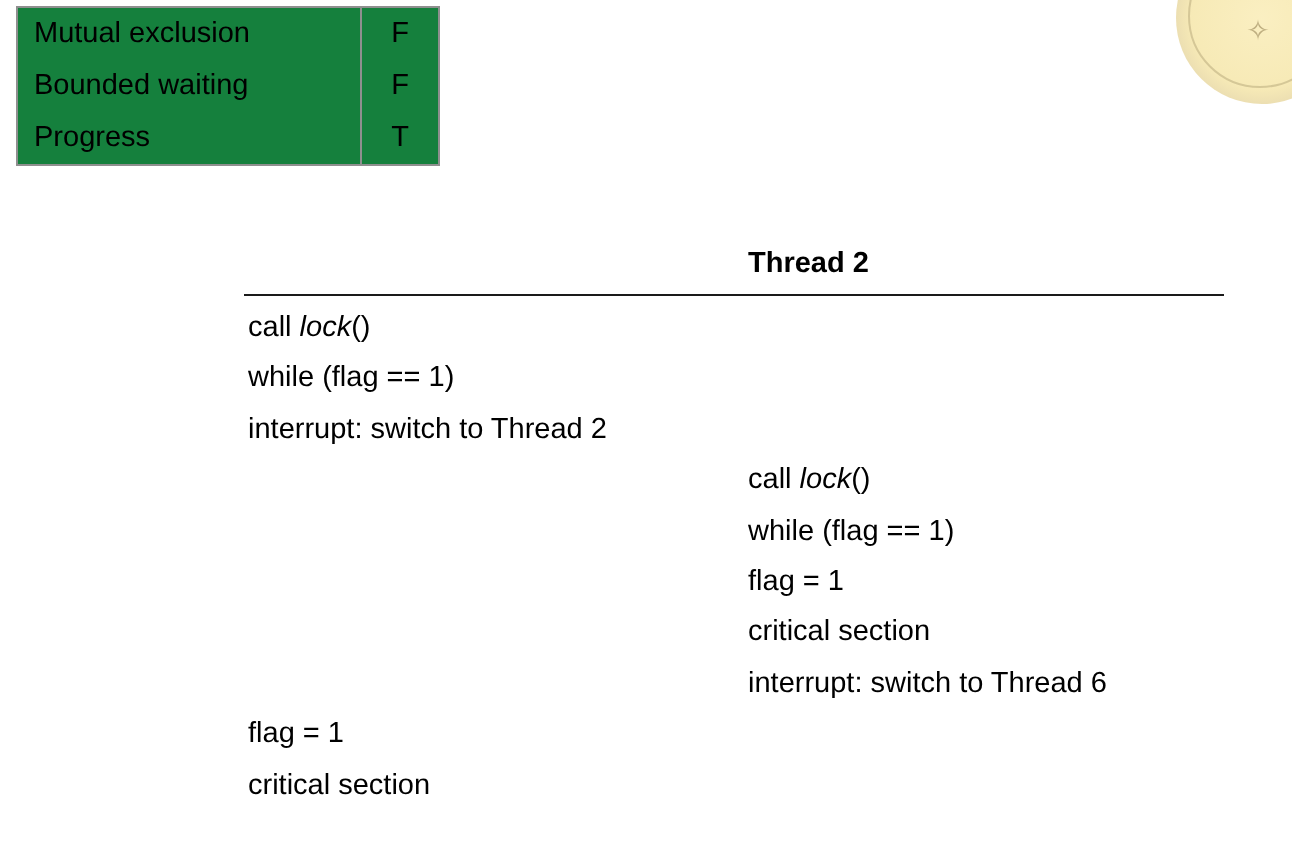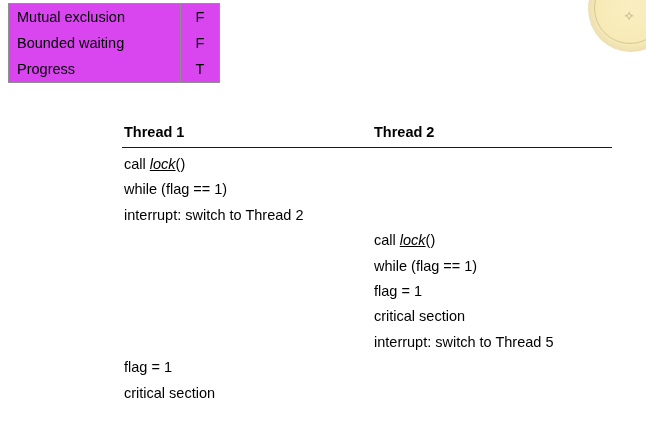--- a/index.html
+++ b/index.html
@@ -53,21 +53,21 @@
 
   
   #props-box {
     position: absolute;
     left: 8px;
     top: 3px;
     width: 212px;
     height: 80px;
     border: 1px solid #8f8f8f;
     box-sizing: border-box;
-    background: #d946ef;
+    background: #15803d;
   }
   #props-box table {
     border-collapse: collapse;
     width: 100%;
     height: 100%;
   }
   #props-box td {
     font-size: 14.5px;
     line-height: 1;
     padding: 0;
@@ -119,21 +119,20 @@
     top: 0;
     font-size: 14.5px;
     line-height: 21px;
     white-space: nowrap;
   }
   #trace .cell.c1 { left: 2px; }
   #trace .cell.c2 { left: 252px; }
   #trace .cell.bold { font-weight: normal; }
   #trace .cell .kw {
     font-style: italic;
-    text-decoration: underline;
   }
 </style>
 </head>
 <body>
 
 <div id="corner-seal">
   <div class="seal-ring"></div>
 
   <div class="seal-mark">✧</div>
 </div>
@@ -152,21 +151,20 @@
         <tr>
           <td class="prop-label">Progress</td>
           <td class="prop-value">T</td>
         </tr>
       </tbody>
   </table>
 </div>
 
 <div id="trace">
   <div class="trace-head">
-    <div class="col-title col-1">Thread 1</div>
     <div class="col-title col-2">Thread 2</div>
   </div>
   <div class="trace-body" id="trace-body">
       <div class="trace-row">
         <div class="cell c1"><span>call </span><span class="kw">lock</span><span>()</span></div>
       </div>
       <div class="trace-row">
         <div class="cell c1">while (flag == 1)</div>
       </div>
       <div class="trace-row">
@@ -178,21 +176,21 @@
       <div class="trace-row">
         <div class="cell c2">while (flag == 1)</div>
       </div>
       <div class="trace-row">
         <div class="cell c2">flag = 1</div>
       </div>
       <div class="trace-row">
         <div class="cell c2">critical section</div>
       </div>
       <div class="trace-row">
-        <div class="cell c2 bold">interrupt: switch to Thread 5</div>
+        <div class="cell c2 bold">interrupt: switch to Thread 6</div>
       </div>
       <div class="trace-row">
         <div class="cell c1">flag = 1</div>
       </div>
       <div class="trace-row">
         <div class="cell c1">critical section</div>
       </div>
     </div>
 </div>
 

